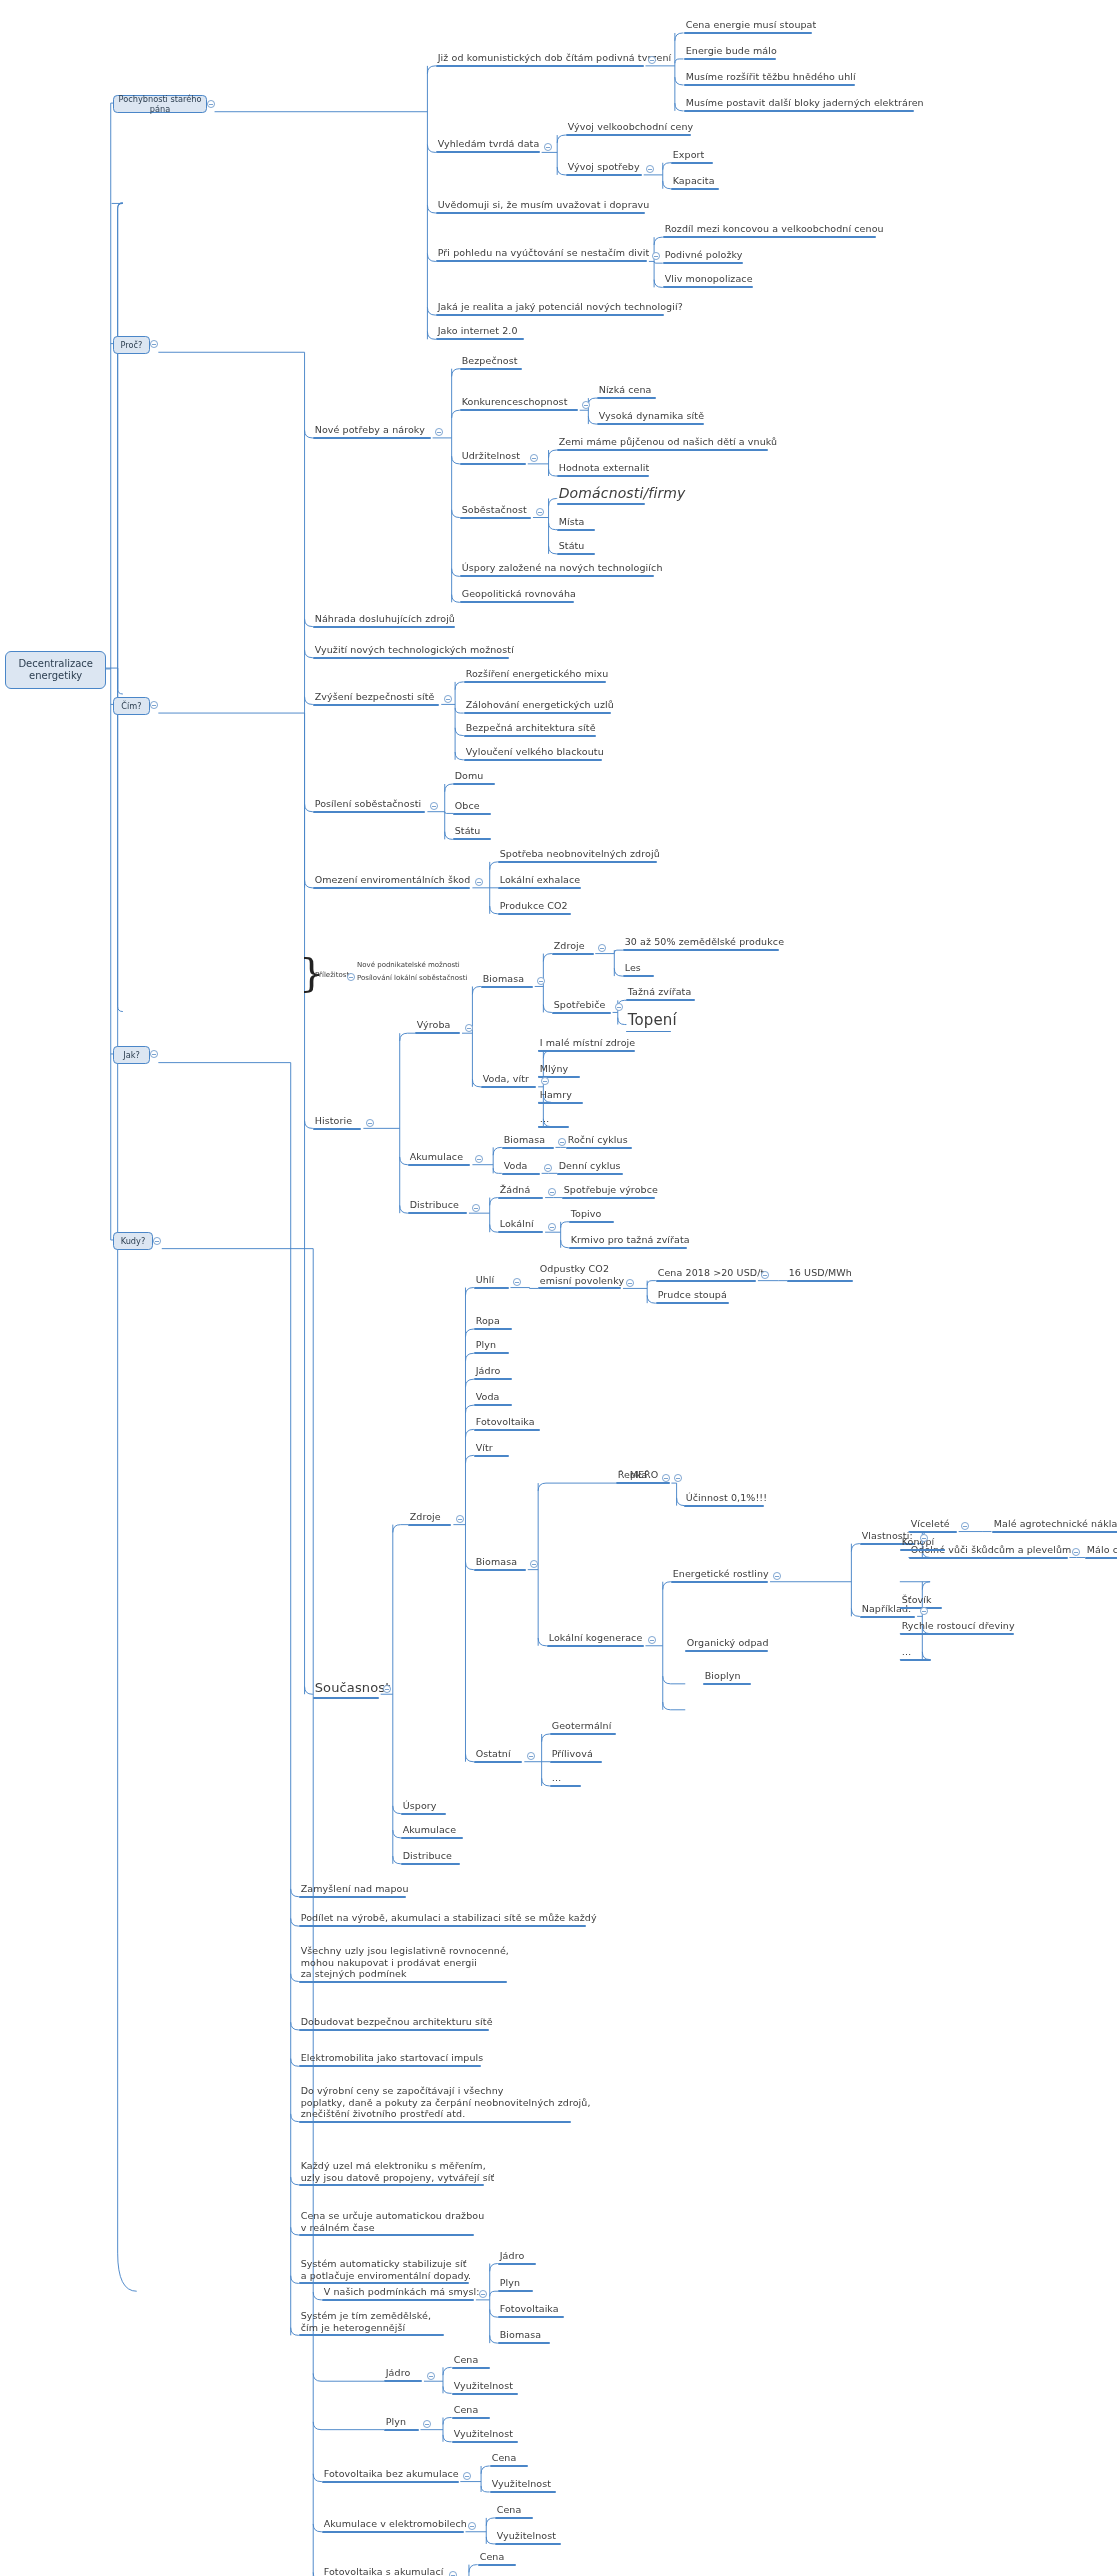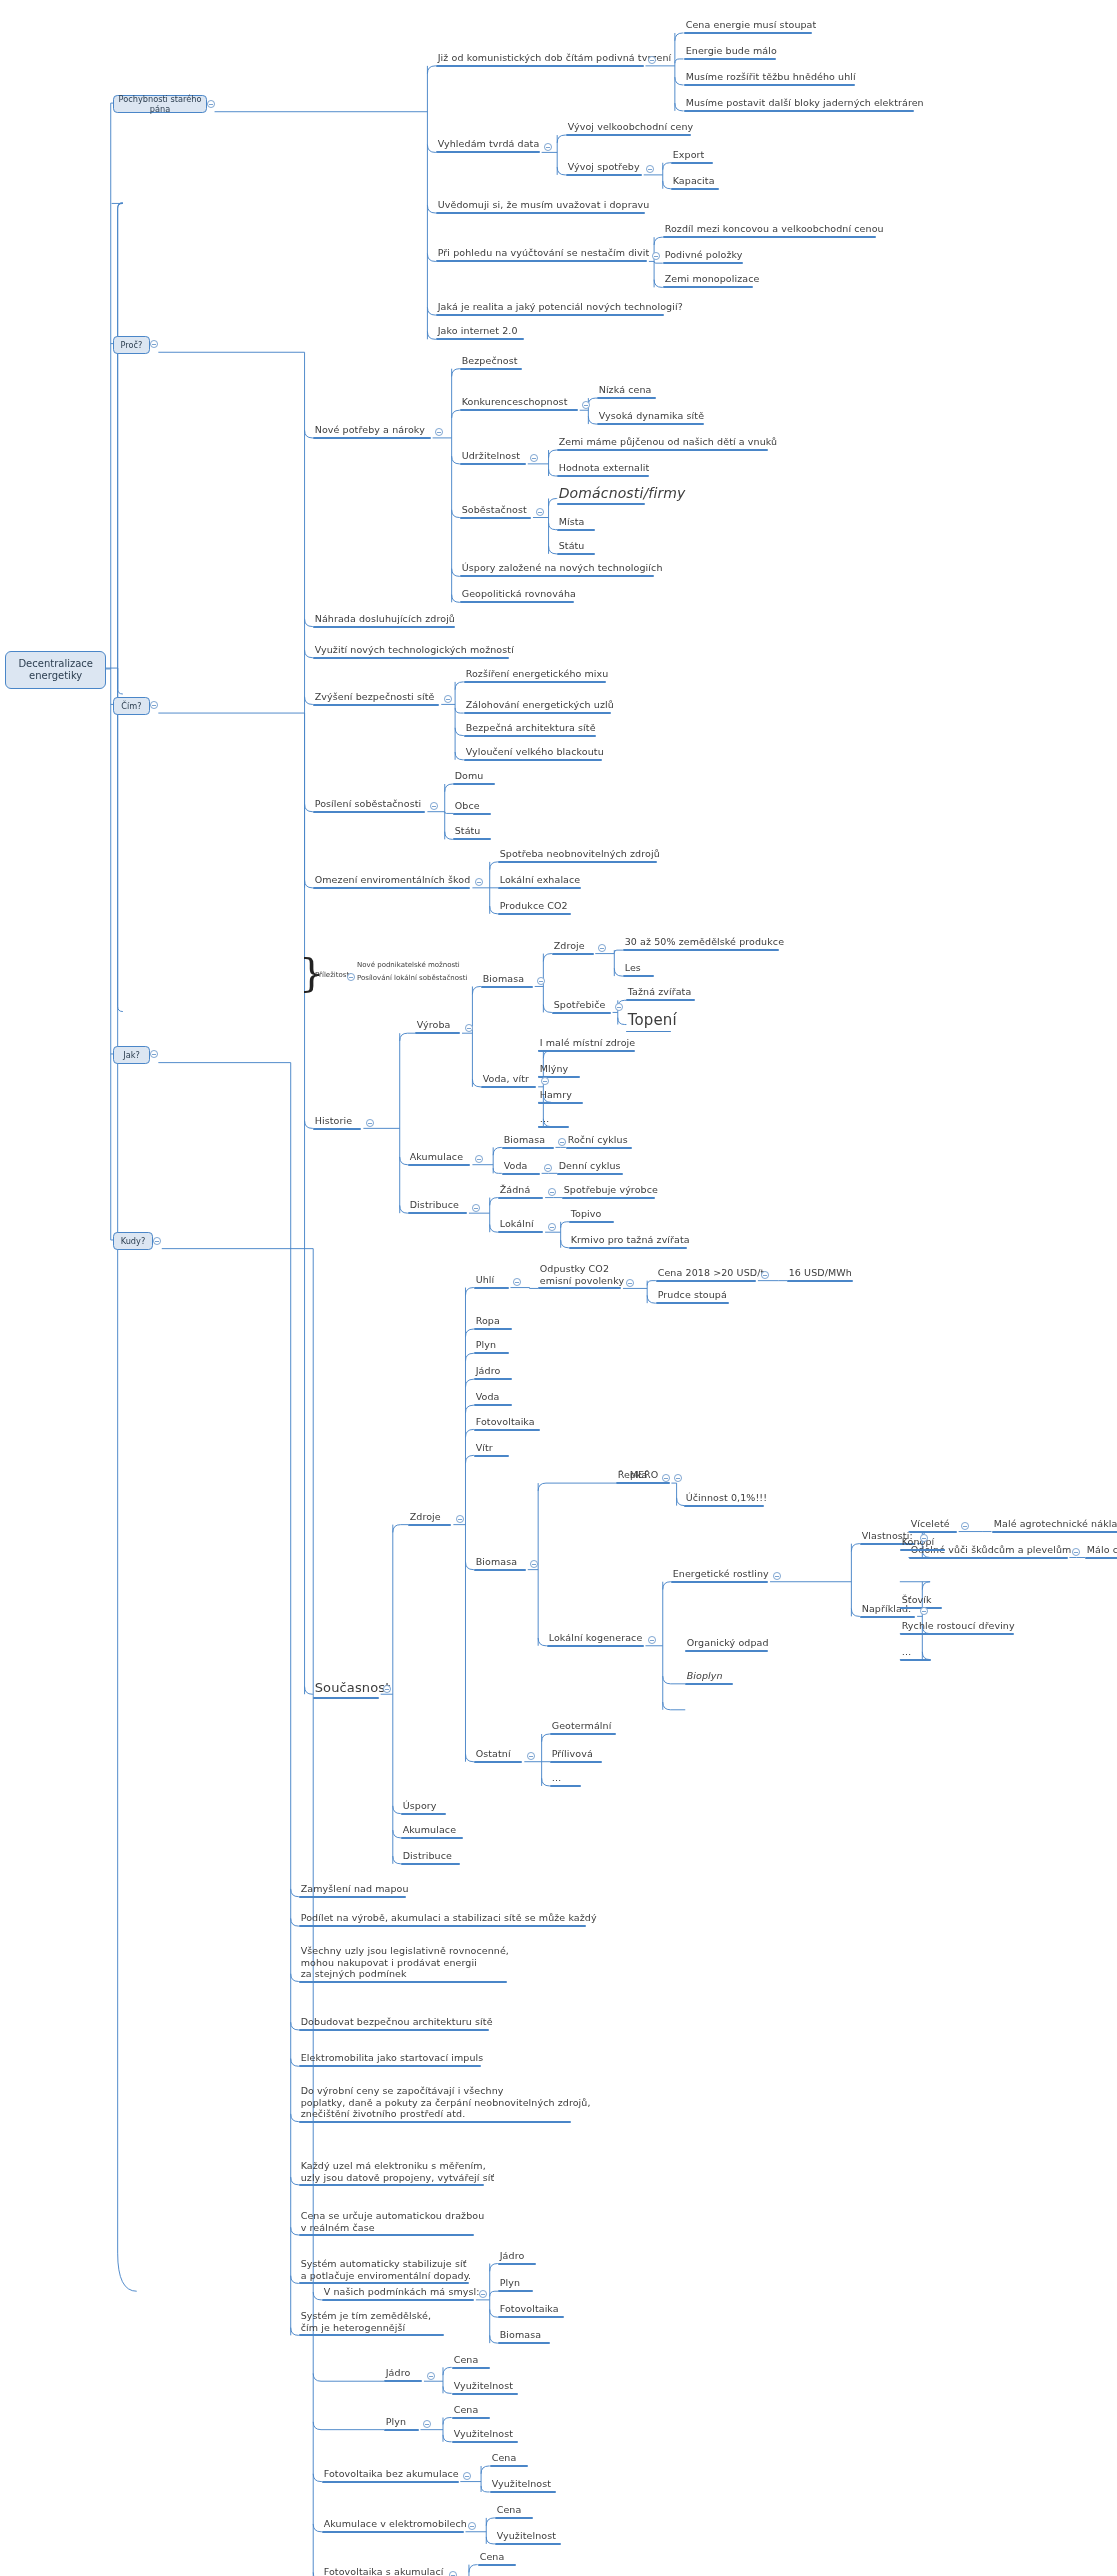--- a/index.html
+++ b/index.html
@@ -353,21 +353,21 @@
       <div class="node" style="left: 684px; top: 97px;"><span class="lbl" style="font-size: 9.5px;">Musíme postavit další bloky jaderných elektráren</span><span class="ul" style="width: 230px;"></span></div>
       <div class="node" style="left: 436px; top: 138px;"><span class="lbl" style="font-size: 9.5px;">Vyhledám tvrdá data</span><span class="ul" style="width: 104px;"></span></div>
       <div class="node" style="left: 566px; top: 121px;"><span class="lbl" style="font-size: 9.5px;">Vývoj velkoobchodní ceny</span><span class="ul" style="width: 125px;"></span></div>
       <div class="node" style="left: 566px; top: 161px;"><span class="lbl" style="font-size: 9.5px;">Vývoj spotřeby</span><span class="ul" style="width: 76px;"></span></div>
       <div class="node" style="left: 671px; top: 149px;"><span class="lbl" style="font-size: 9.5px;">Export</span><span class="ul" style="width: 42px;"></span></div>
       <div class="node" style="left: 671px; top: 175px;"><span class="lbl" style="font-size: 9.5px;">Kapacita</span><span class="ul" style="width: 48px;"></span></div>
       <div class="node" style="left: 436px; top: 199px;"><span class="lbl" style="font-size: 9.5px;">Uvědomuji si, že musím uvažovat i dopravu</span><span class="ul" style="width: 209px;"></span></div>
       <div class="node" style="left: 436px; top: 247px;"><span class="lbl" style="font-size: 9.5px;">Při pohledu na vyúčtování se nestačím divit</span><span class="ul" style="width: 211px;"></span></div>
       <div class="node" style="left: 663px; top: 223px;"><span class="lbl" style="font-size: 9.5px;">Rozdíl mezi koncovou a velkoobchodní cenou</span><span class="ul" style="width: 213px;"></span></div>
       <div class="node" style="left: 663px; top: 249px;"><span class="lbl" style="font-size: 9.5px;">Podivné položky</span><span class="ul" style="width: 80px;"></span></div>
-      <div class="node" style="left: 663px; top: 273px;"><span class="lbl" style="font-size: 9.5px;">Zemi monopolizace</span><span class="ul" style="width: 90px;"></span></div>
+      <div class="node" style="left: 663px; top: 273px;"><span class="lbl" style="font-size: 9.5px;">Vliv monopolizace</span><span class="ul" style="width: 90px;"></span></div>
       <div class="node" style="left: 436px; top: 301px;"><span class="lbl" style="font-size: 9.5px;">Jaká je realita a jaký potenciál nových technologií?</span><span class="ul" style="width: 228px;"></span></div>
       <div class="node" style="left: 436px; top: 325px;"><span class="lbl" style="font-size: 9.5px;">Jako internet 2.0</span><span class="ul" style="width: 88px;"></span></div>
       <div class="node" style="left: 313px; top: 424px;"><span class="lbl" style="font-size: 9.5px;">Nové potřeby a nároky</span><span class="ul" style="width: 118px;"></span></div>
       <div class="node" style="left: 460px; top: 355px;"><span class="lbl" style="font-size: 9.5px;">Bezpečnost</span><span class="ul" style="width: 62px;"></span></div>
       <div class="node" style="left: 460px; top: 396px;"><span class="lbl" style="font-size: 9.5px;">Konkurenceschopnost</span><span class="ul" style="width: 118px;"></span></div>
       <div class="node" style="left: 597px; top: 384px;"><span class="lbl" style="font-size: 9.5px;">Nízká cena</span><span class="ul" style="width: 59px;"></span></div>
       <div class="node" style="left: 597px; top: 410px;"><span class="lbl" style="font-size: 9.5px;">Vysoká dynamika sítě</span><span class="ul" style="width: 107px;"></span></div>
       <div class="node" style="left: 460px; top: 450px;"><span class="lbl" style="font-size: 9.5px;">Udržitelnost</span><span class="ul" style="width: 66px;"></span></div>
       <div class="node" style="left: 557px; top: 436px;"><span class="lbl" style="font-size: 9.5px;">Zemi máme půjčenou od našich dětí a vnuků</span><span class="ul" style="width: 211px;"></span></div>
       <div class="node" style="left: 557px; top: 462px;"><span class="lbl" style="font-size: 9.5px;">Hodnota externalit</span><span class="ul" style="width: 92px;"></span></div>
@@ -440,21 +440,21 @@
       <div class="node" style="left: 860px; top: 1530px;"><span class="lbl" style="font-size: 9.5px;">Vlastnosti:</span><span class="ul" style="width: 55px;"></span></div>
       <div class="node" style="left: 909px; top: 1518px;"><span class="lbl" style="font-size: 9.5px;">Víceleté</span><span class="ul" style="width: 48px;"></span></div>
       <div class="node" style="left: 992px; top: 1518px;"><span class="lbl" style="font-size: 9.5px;">Malé agrotechnické náklady</span><span class="ul" style="width: 135px;"></span></div>
       <div class="node" style="left: 909px; top: 1544px;"><span class="lbl" style="font-size: 9.5px;">Odolné vůči škůdcům a plevelům</span><span class="ul" style="width: 159px;"></span></div>
       <div class="node" style="left: 1085px; top: 1544px;"><span class="lbl" style="font-size: 9.5px;">Málo chemie</span><span class="ul" style="width: 66px;"></span></div>
       <div class="node" style="left: 860px; top: 1603px;"><span class="lbl" style="font-size: 9.5px;">Například:</span><span class="ul" style="width: 55px;"></span></div>
       <div class="node" style="left: 900px; top: 1536px;"><span class="lbl" style="font-size: 9.5px;">Konopí</span><span class="ul" style="width: 45px;"></span></div>
       <div class="node" style="left: 900px; top: 1594px;"><span class="lbl" style="font-size: 9.5px;">Šťovík</span><span class="ul" style="width: 42px;"></span></div>
       <div class="node" style="left: 900px; top: 1620px;"><span class="lbl" style="font-size: 9.5px;">Rychle rostoucí dřeviny</span><span class="ul" style="width: 114px;"></span></div>
       <div class="node" style="left: 900px; top: 1646px;"><span class="lbl" style="font-size: 9.5px;">…</span><span class="ul" style="width: 31px;"></span></div>
-      <div class="node" style="left: 685px; top: 1670px; font-style: italic;"><span class="lbl" style="font-size: 9.5px;">Bioplyn</span><span class="ul" style="width: 48px;"></span></div>
+      <div class="node" style="left: 703px; top: 1670px;"><span class="lbl" style="font-size: 9.5px;">Bioplyn</span><span class="ul" style="width: 48px;"></span></div>
       <div class="node" style="left: 685px; top: 1637px;"><span class="lbl" style="font-size: 9.5px;">Organický odpad</span><span class="ul" style="width: 83px;"></span></div>
       <div class="node" style="left: 474px; top: 1748px;"><span class="lbl" style="font-size: 9.5px;">Ostatní</span><span class="ul" style="width: 48px;"></span></div>
       <div class="node" style="left: 550px; top: 1720px;"><span class="lbl" style="font-size: 9.5px;">Geotermální</span><span class="ul" style="width: 66px;"></span></div>
       <div class="node" style="left: 550px; top: 1748px;"><span class="lbl" style="font-size: 9.5px;">Přílivová</span><span class="ul" style="width: 52px;"></span></div>
       <div class="node" style="left: 550px; top: 1772px;"><span class="lbl" style="font-size: 9.5px;">…</span><span class="ul" style="width: 31px;"></span></div>
       <div class="node" style="left: 401px; top: 1800px;"><span class="lbl" style="font-size: 9.5px;">Úspory</span><span class="ul" style="width: 45px;"></span></div>
       <div class="node" style="left: 401px; top: 1824px;"><span class="lbl" style="font-size: 9.5px;">Akumulace</span><span class="ul" style="width: 62px;"></span></div>
       <div class="node" style="left: 401px; top: 1850px;"><span class="lbl" style="font-size: 9.5px;">Distribuce</span><span class="ul" style="width: 59px;"></span></div>
       <div class="node" style="left: 299px; top: 1883px;"><span class="lbl" style="font-size: 9.5px;">Zamyšlení nad mapou</span><span class="ul" style="width: 107px;"></span></div>
       <div class="node" style="left: 299px; top: 1912px;"><span class="lbl" style="font-size: 9.5px;">Podílet na výrobě, akumulaci a stabilizaci sítě se může každý</span><span class="ul" style="width: 287px;"></span></div>

